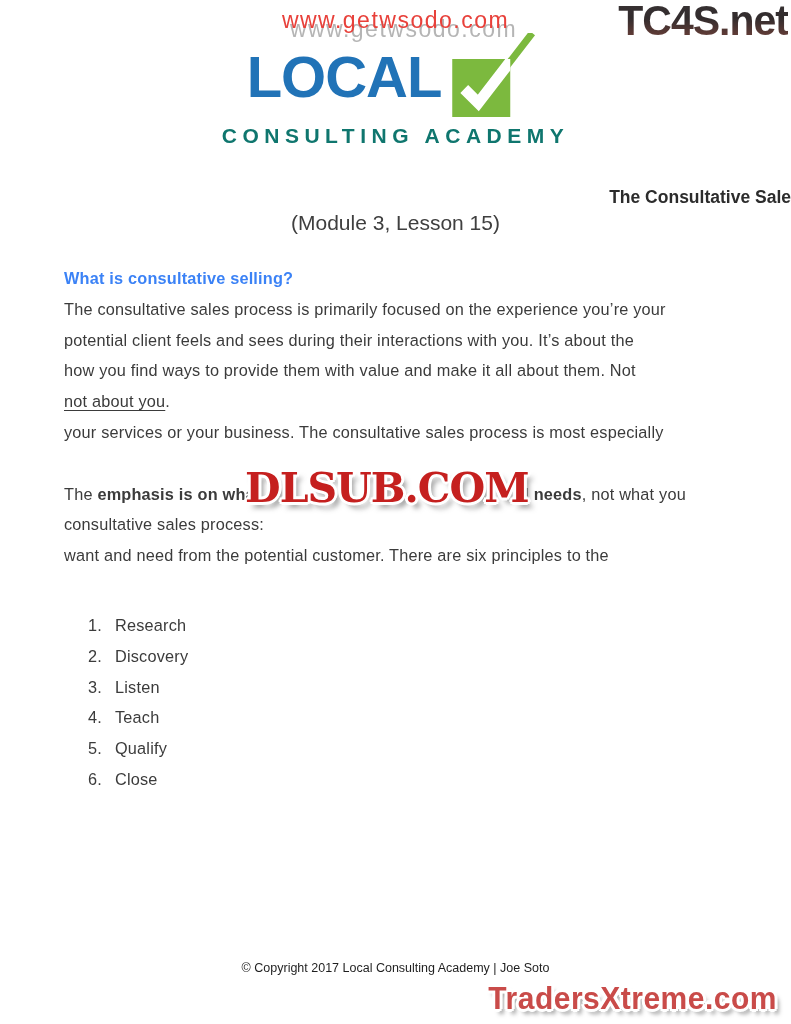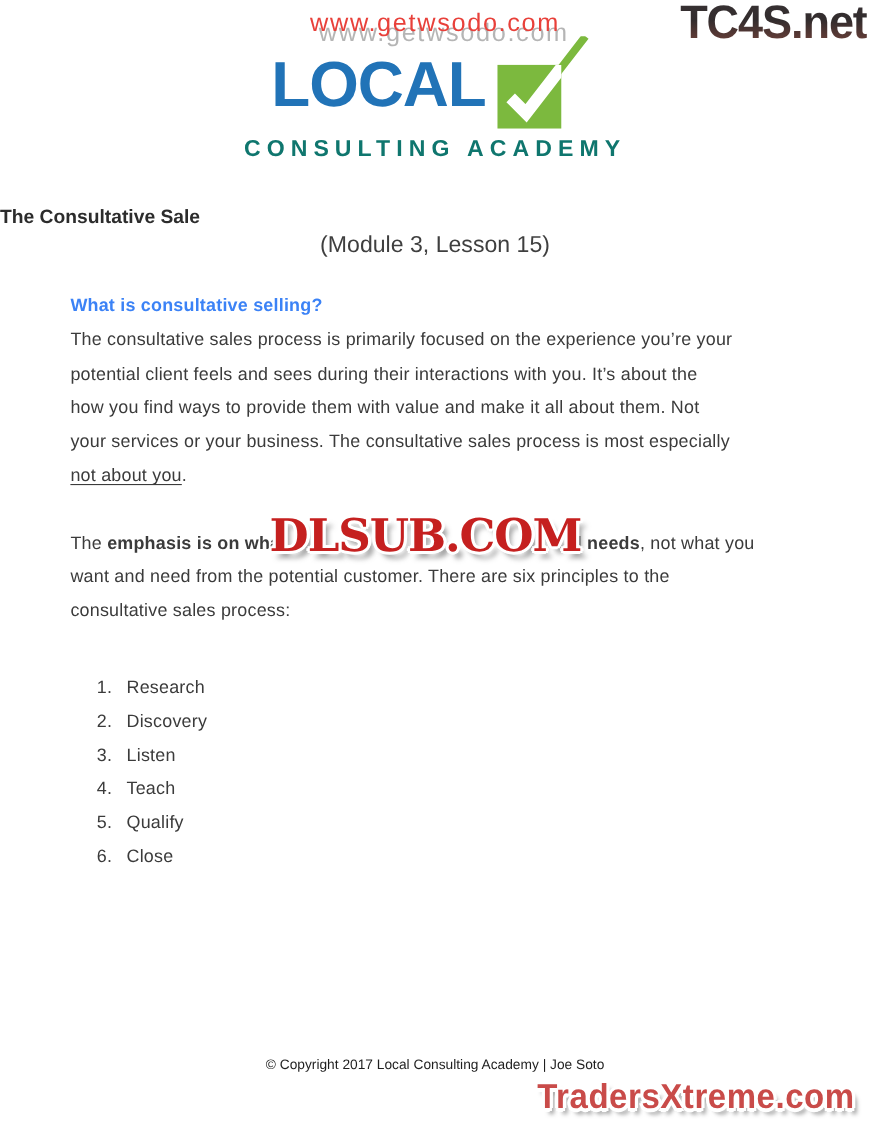--- a/index.html
+++ b/index.html
@@ -44,21 +44,21 @@
   }
   .logo-check-svg { display: block; margin-left: 3px; margin-top: -15px; }
   .logo-tagline {
     margin-top: 7px; font-size: 21px; letter-spacing: 5.5px;
     color: #0f766e; white-space: nowrap; font-weight: bold;
   }
 
   
   .doc-title {
     position: absolute; top: 187px; left: 0; width: 100%;
-    text-align: left; font-size: 17.5px; font-weight: bold; color: #2c2c2c;
+    text-align: right; font-size: 17.5px; font-weight: bold; color: #2c2c2c;
   }
   .doc-subtitle {
     position: absolute; top: 211px; left: 0; width: 100%;
     text-align: center; font-size: 21px; color: #3f3f3f;
   }
 
   
   .content {
     position: absolute; top: 263px; left: 64px; width: 675px;
     font-size: 16.3px; line-height: 30.8px; color: #3b3b3b;
@@ -143,28 +143,28 @@
   <div class="doc-subtitle">(Module 3, Lesson 15)</div>
 
   <div class="content">
 
     <div class="heading">What is consultative selling?</div>
 
     <div class="para">
       <div class="line">The consultative sales process is primarily focused on the experience you’re your</div>
       <div class="line">potential client feels and sees during their interactions with you. It’s about the</div>
       <div class="line">how you find ways to provide them with value and make it all about them. Not</div>
+      <div class="line"><span class="u">not about you</span><span>.</span></div>
       <div class="line">your services or your business. The consultative sales process is most especially</div>
-      <div class="line"><span class="u">not about you</span><span>.</span></div>
     </div>
 
     <div class="para gap">
       <div class="line"><span>The </span><span class="b">emphasis is on wha</span><span class="wm-anchor"><span class="wm-dlsub">DLSUB.COM</span></span><span class="b">d needs</span><span>, not what you</span></div>
+      <div class="line">consultative sales process:</div>
       <div class="line">want and need from the potential customer. There are six principles to the</div>
-      <div class="line">consultative sales process:</div>
     </div>
 
     <div class="num-list">
       <div class="list-item"><span class="li-num">1.</span><span>Research</span></div>
       <div class="list-item"><span class="li-num">2.</span><span>Discovery</span></div>
       <div class="list-item"><span class="li-num">3.</span><span>Listen</span></div>
       <div class="list-item"><span class="li-num">4.</span><span>Teach</span></div>
       <div class="list-item"><span class="li-num">5.</span><span>Qualify</span></div>
       <div class="list-item"><span class="li-num">6.</span><span>Close</span></div>
     </div>

